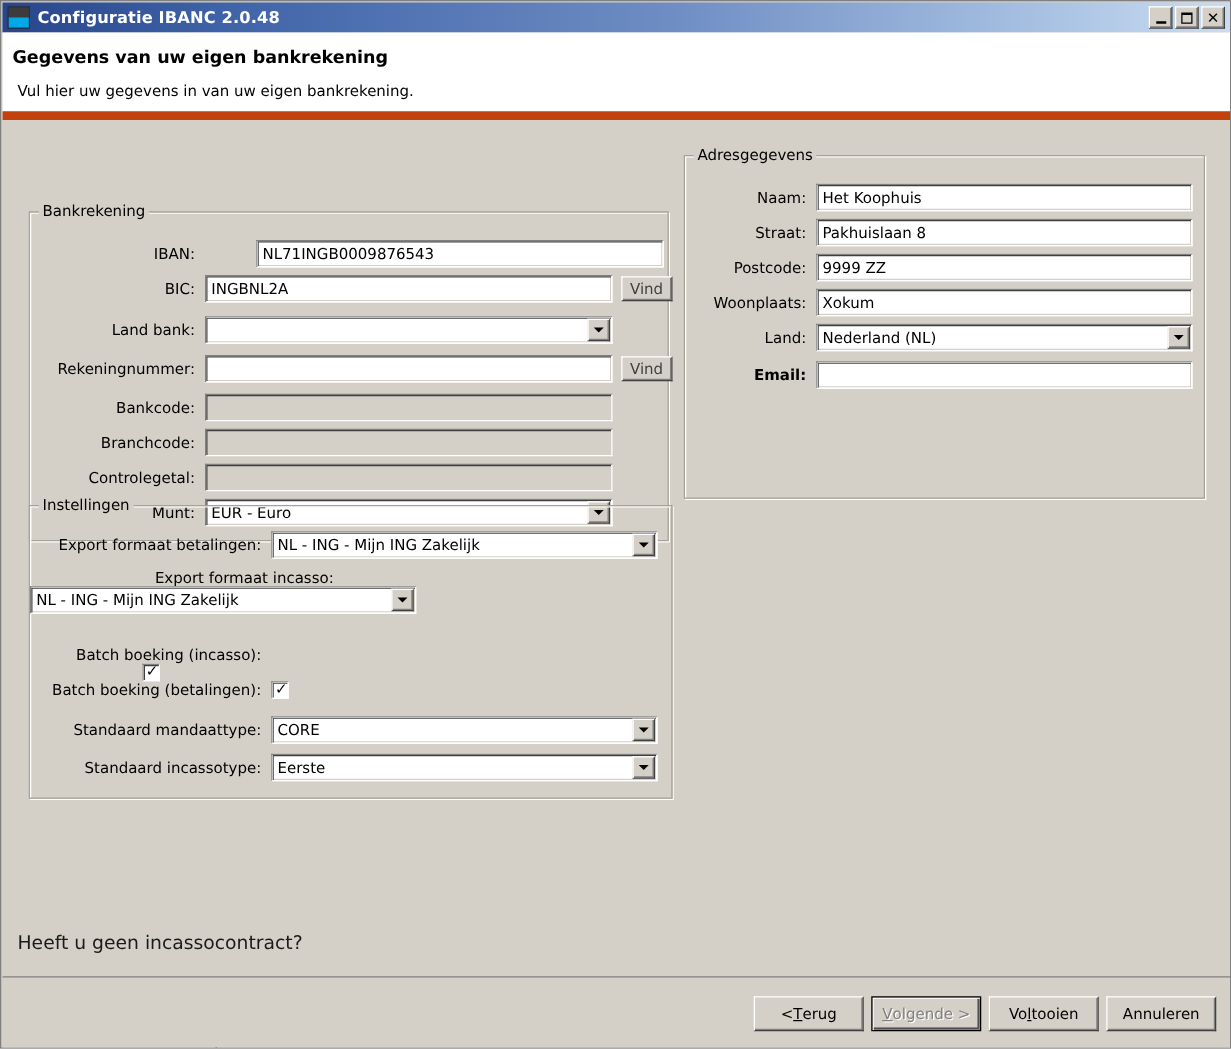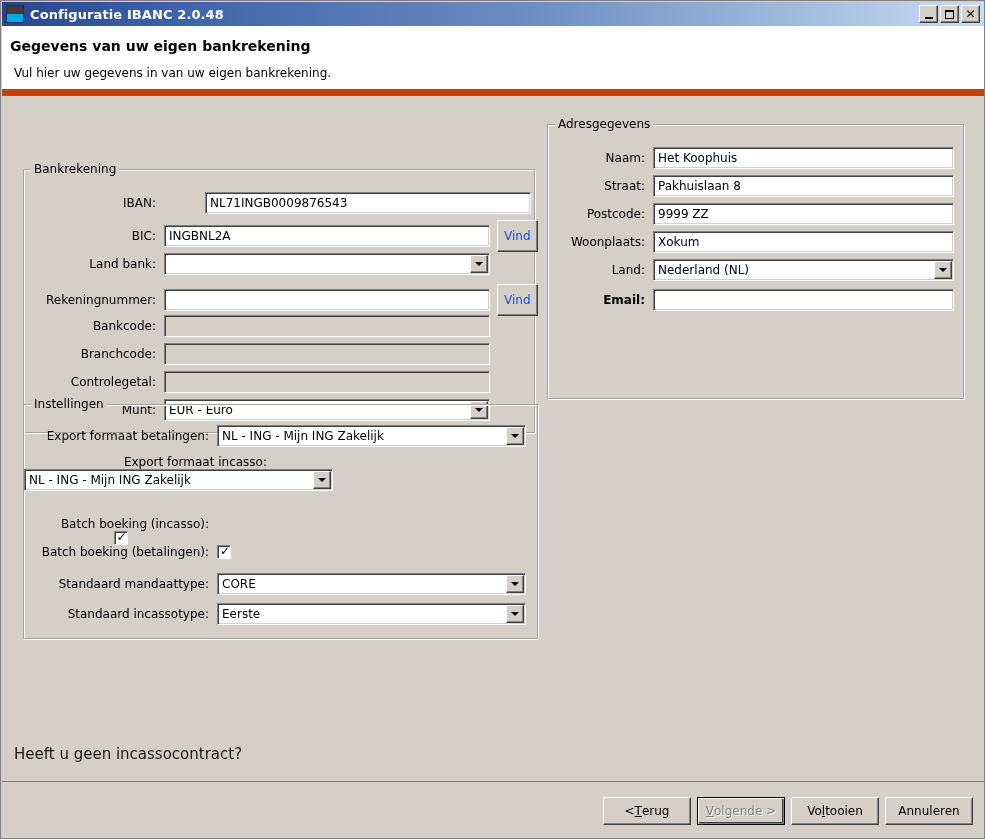--- a/index.html
+++ b/index.html
@@ -227,33 +227,33 @@
     box-sizing: border-box;
   }
   .arrow-btn .tri {
     width: 0; height: 0;
     border-left: 4px solid transparent;
     border-right: 4px solid transparent;
     border-top: 4px solid #000000;
   }
 
   .smallbtn {
-    height: 32px;
+    height: 20px;
     min-width: 36px;
     background: #d4d0c8;
     border-top: 1px solid #ffffff;
     border-left: 1px solid #ffffff;
     border-right: 1px solid #404040;
     border-bottom: 1px solid #404040;
     box-shadow: inset -1px -1px 0 #808080;
     display: flex;
     align-items: center;
     justify-content: center;
     font-size: 12px;
-    color: #1d4ed8;
+    color: #404040;
     box-sizing: border-box;
     font-family: "DejaVu Sans", sans-serif;
     padding: 0 6px;
   }
 
   .cbx {
     width: 14px;
     height: 14px;
     background: #ffffff;
     border: 1px solid;

